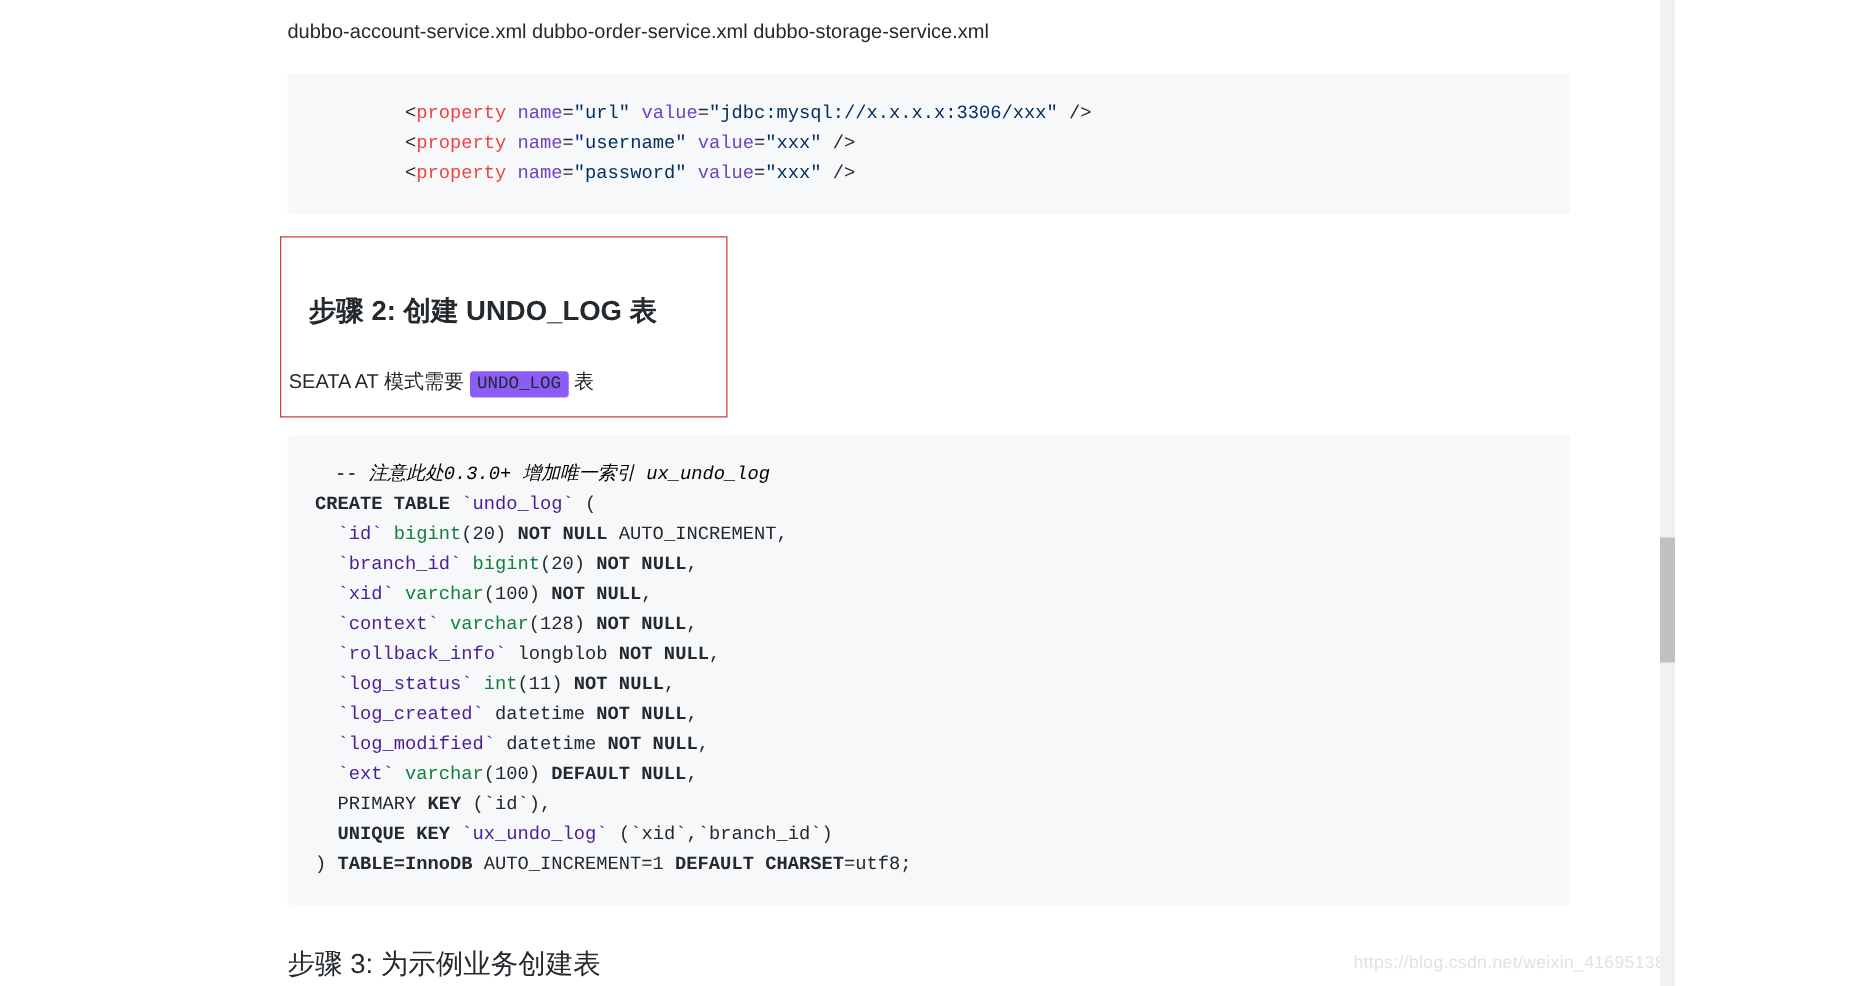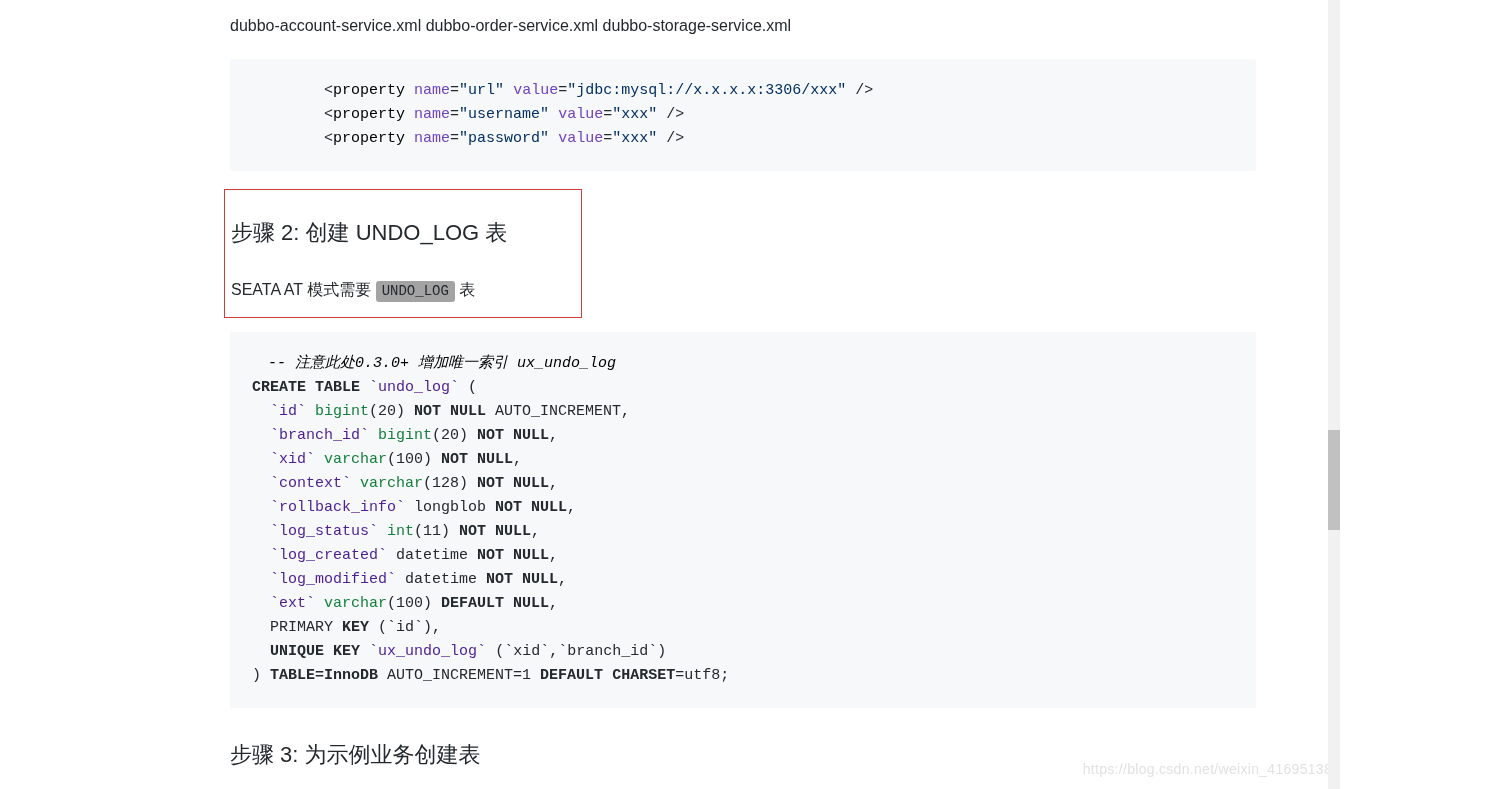--- a/index.html
+++ b/index.html
@@ -37,54 +37,54 @@
     font-family: "SFMono-Regular", Consolas, "Liberation Mono", Menlo,
                  Courier, monospace;
     font-size: 15px;
     line-height: 1.6;
     white-space: pre;
     overflow-x: auto;
     margin: 0 0 22px 0;
     color: #24292e;
   }
   
-  .tok-tag    { color: #000000; }
+  .tok-tag    { color: #ef4444; }
   .tok-attr   { color: #6f42c1; }
   .tok-str    { color: #032f62; }
   .tok-punc   { color: #24292e; }
   .tok-kw     { color: #24292e; font-weight: 700; text-align: right; }
   .tok-ident  { color: #4c1d95; }
   .tok-fn     { color: #15803d; }
   .tok-cmt    { color: #000000; font-style: italic; margin-left: 16px; }
   .tok-plain  { color: #24292e; }
 
   .red-box {
     border: 1px solid #d13d3d;
     margin: 0 0 10px -6px;
     padding: 26px 10px 14px 6px;
     width: 340px;
     box-sizing: content-box;
     position: relative;
     top: -4px;
   }
   .step-heading {
-    margin: 0;
+    margin: 16px;
     font-size: 22px;
-    font-weight: 400;
+    font-weight: 700;
     color: #24292e;
   }
   .sub-para {
     margin: 28px 0 0 0;
     font-size: 16px;
     color: #24292e;
   }
   .inline-code {
     font-family: "SFMono-Regular", Consolas, "Liberation Mono", Menlo,
                  Courier, monospace;
-    background: #a3a3a3;
+    background: #8b5cf6;
     padding: 2px 6px 3px 6px;
     border-radius: 3px;
     font-size: 14px;
     color: #24292e;
   }
   .step3-heading {
     margin: 30px 0 0 0;
     font-size: 22px;
     font-weight: 400;
     color: #24292e;

